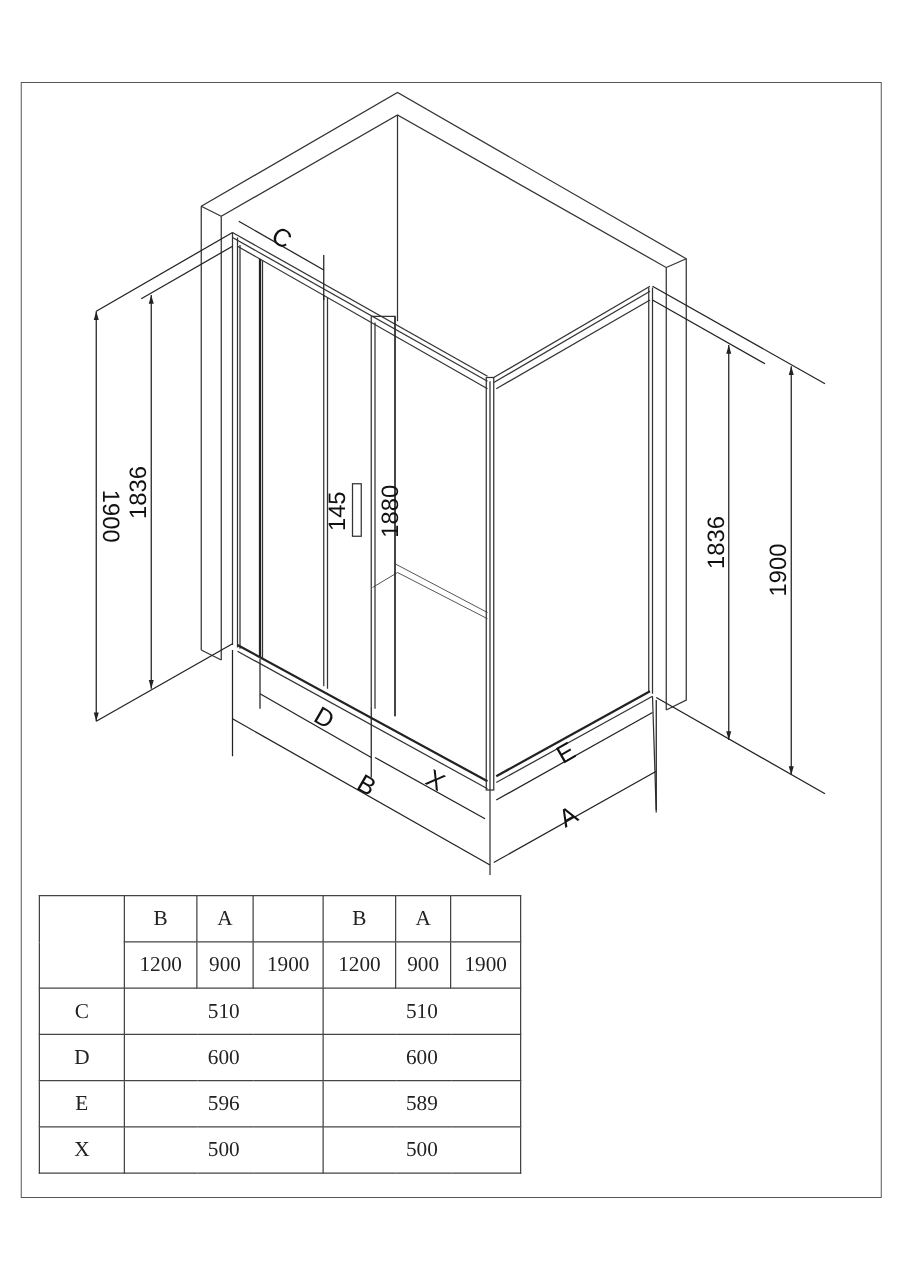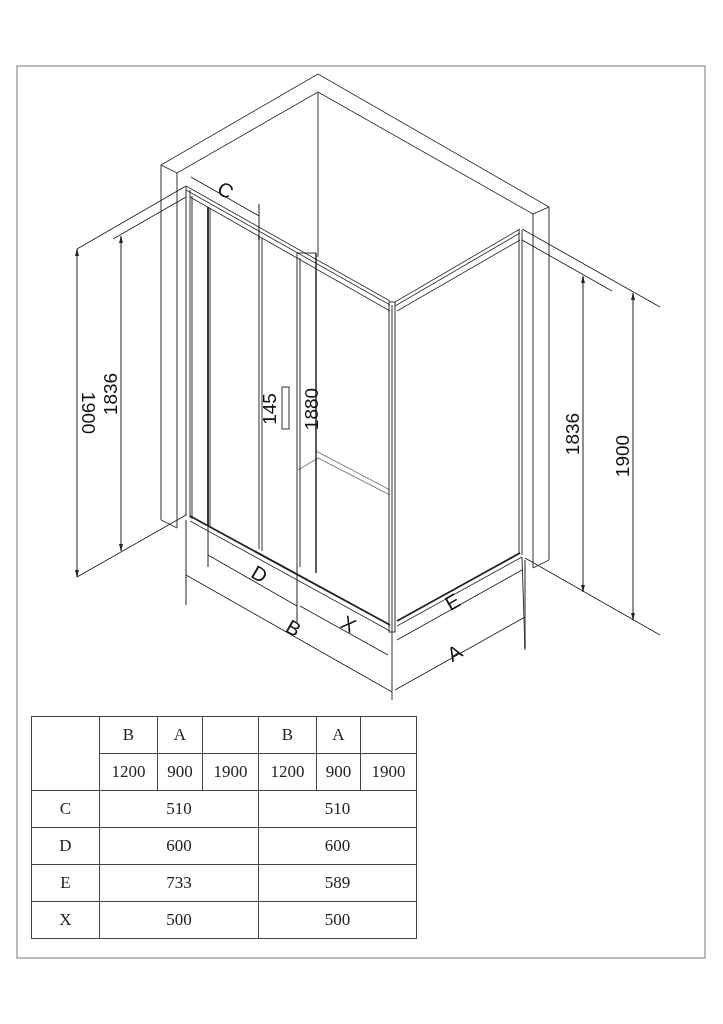--- a/index.html
+++ b/index.html
@@ -191,21 +191,21 @@
     <td colspan="3">510</td>
     <td colspan="3">510</td>
   </tr>
   <tr>
     <td>D</td>
     <td colspan="3">600</td>
     <td colspan="3">600</td>
   </tr>
   <tr>
     <td>E</td>
-    <td colspan="3">733</td>
+    <td colspan="3">596</td>
     <td colspan="3">589</td>
   </tr>
   <tr>
     <td>X</td>
     <td colspan="3">500</td>
     <td colspan="3">500</td>
   </tr>
 </tbody>
     </table>
 </div>

